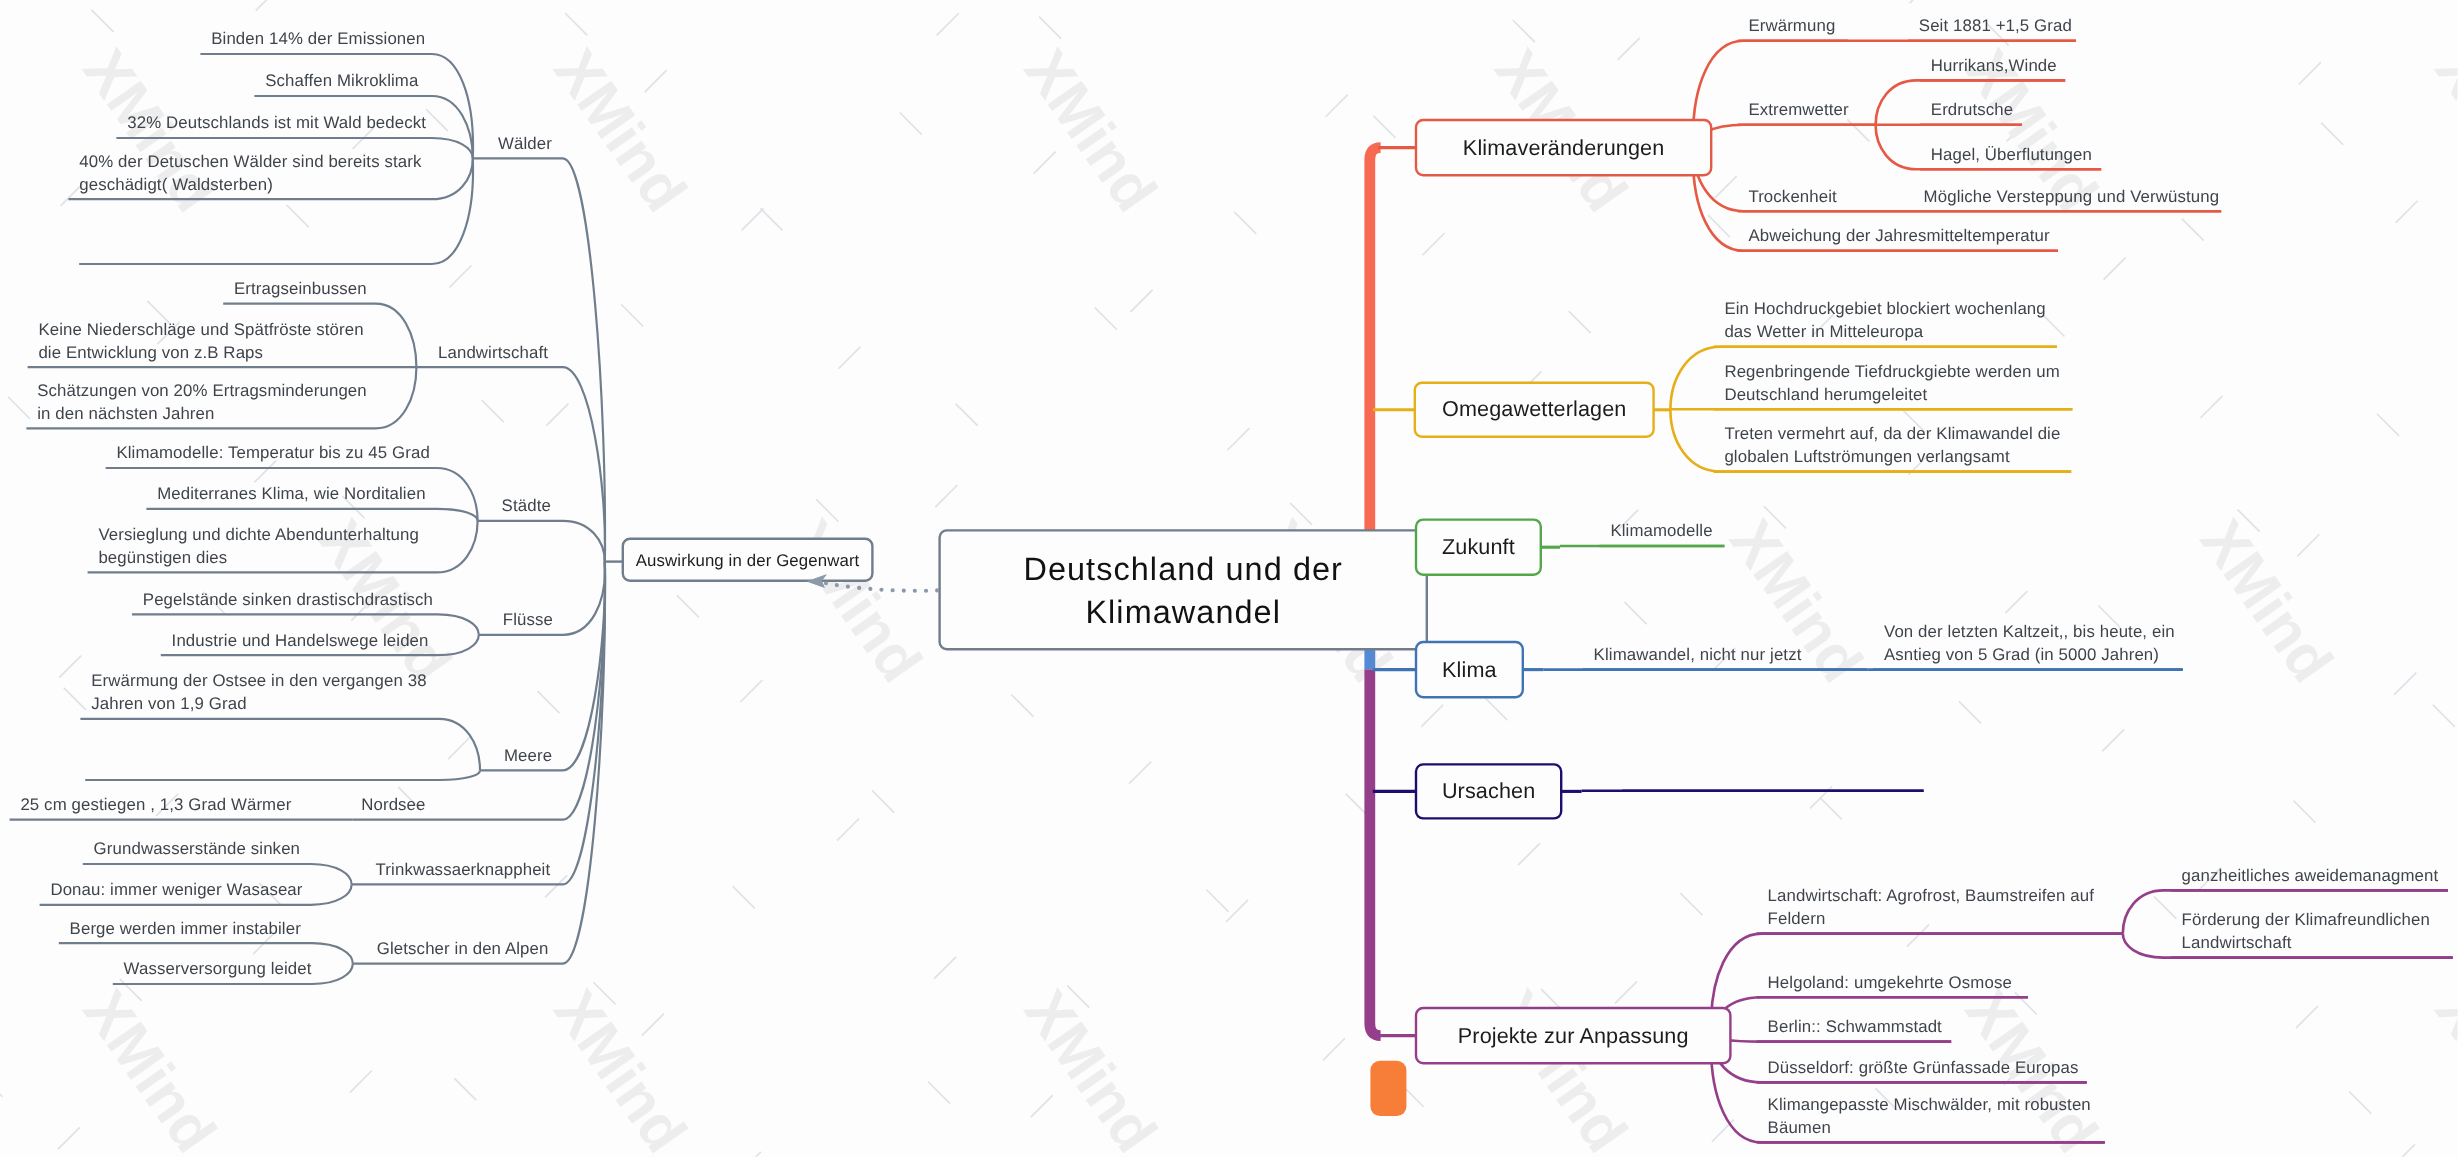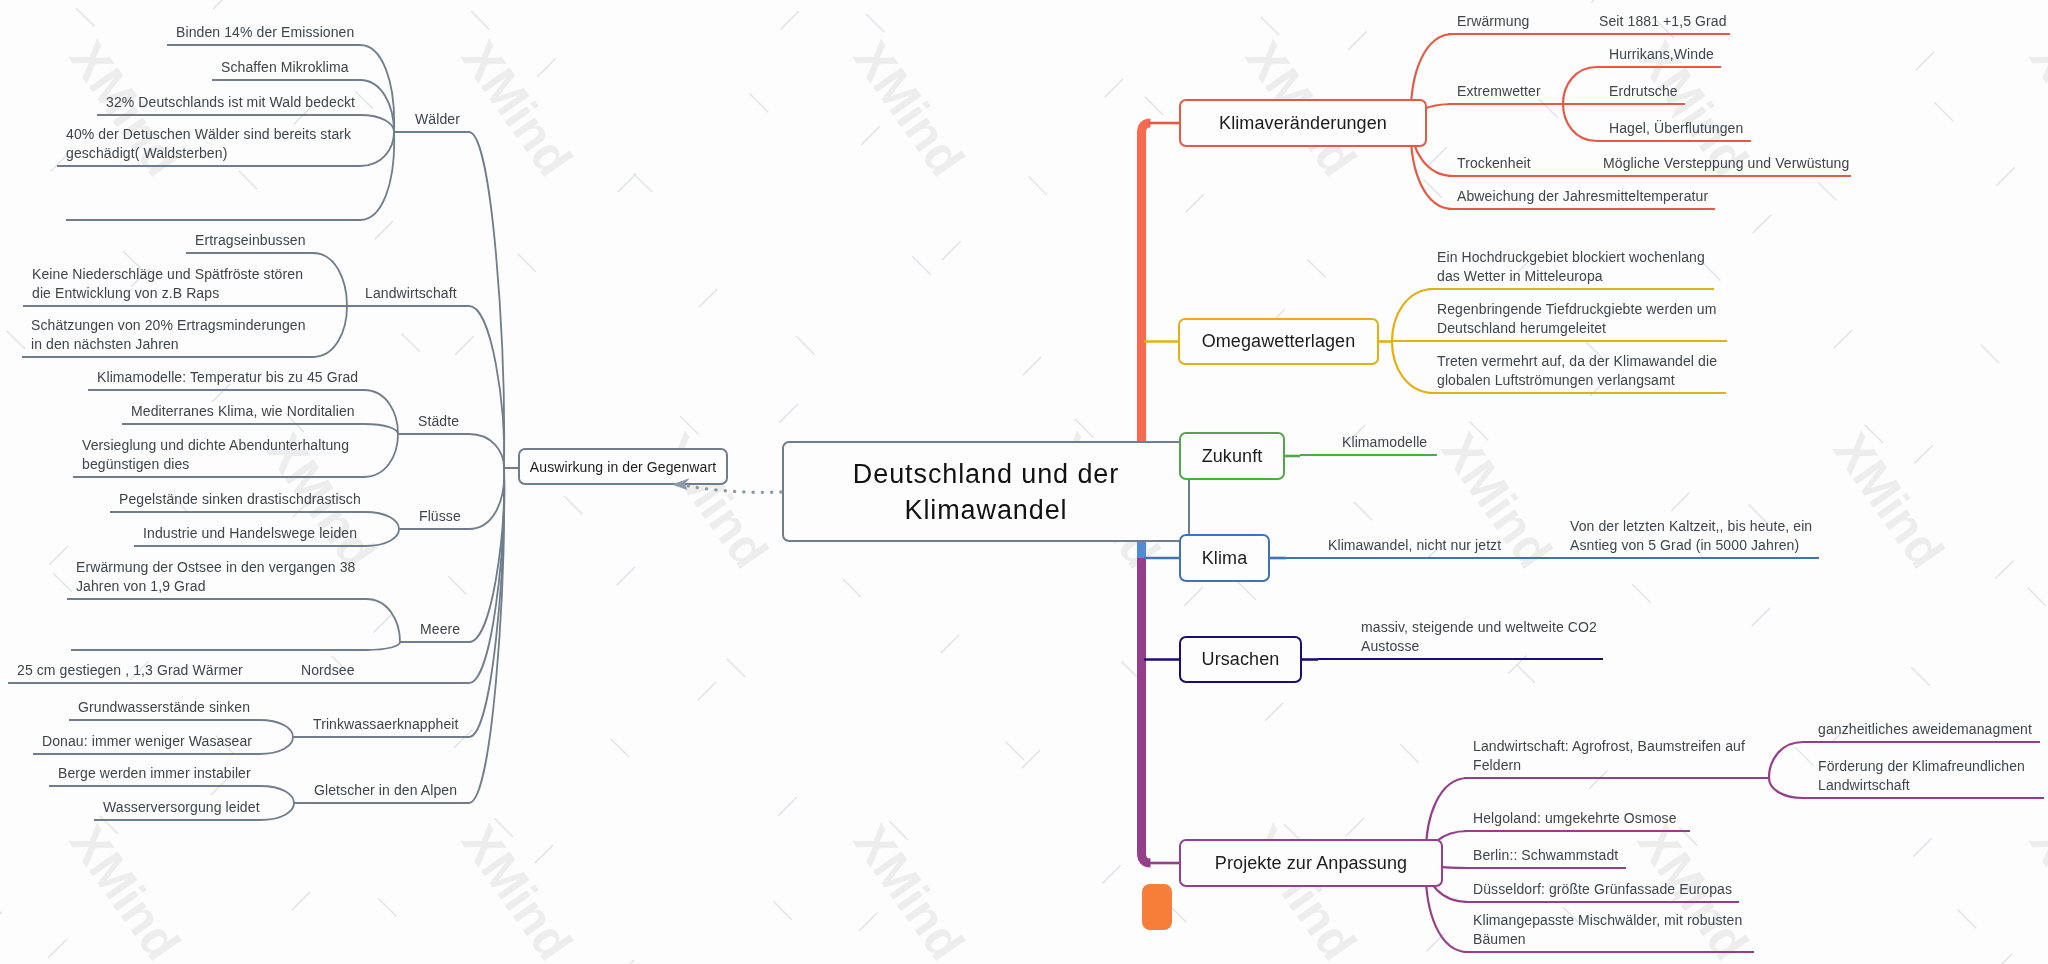--- a/index.html
+++ b/index.html
@@ -259,21 +259,20 @@
     </div>
     <div class="lbl" style="left: 1342px; line-height: 19.5px; top: 433px;"><span>Klimamodelle</span></div>
     <div class="boxnode" style="left: 1179px; top: 534px; width: 91px; height: 48px; border-color: rgb(63, 115, 180); border-radius: 7px;">
       <span>Klima</span>
     </div>
     <div class="lbl" style="left: 1328px; line-height: 19.5px; top: 536px;"><span>Klimawandel, nicht nur jetzt</span></div>
     <div class="lbl" style="left: 1570px; line-height: 19.5px; top: 516.5px;"><span>Von der letzten Kaltzeit,, bis heute, ein</span><br><span>Asntieg von 5 Grad (in 5000 Jahren)</span></div>
     <div class="boxnode" style="left: 1179px; top: 636px; width: 123px; height: 47px; border-color: rgb(28, 14, 110); border-radius: 7px;">
       <span>Ursachen</span>
     </div>
-    <div class="lbl" style="left: 1361px; line-height: 19.5px; top: 617.5px;"><span>massiv, steigende und weltweite CO2</span><br><span>Austosse</span></div>
     <div class="boxnode" style="left: 1179px; top: 839px; width: 264px; height: 48px; border-color: rgb(149, 63, 138); border-radius: 7px;">
       <span>Projekte zur Anpassung</span>
     </div>
     <div class="lbl" style="left: 1473px; line-height: 19.5px; top: 736.5px;"><span>Landwirtschaft: Agrofrost, Baumstreifen auf</span><br><span>Feldern</span></div>
     <div class="lbl" style="left: 1818px; line-height: 19.5px; top: 720px;"><span>ganzheitliches aweidemanagment</span></div>
     <div class="lbl" style="left: 1818px; line-height: 19.5px; top: 756.5px;"><span>Förderung der Klimafreundlichen</span><br><span>Landwirtschaft</span></div>
     <div class="lbl" style="left: 1473px; line-height: 19.5px; top: 809px;"><span>Helgoland: umgekehrte Osmose</span></div>
     <div class="lbl" style="left: 1473px; line-height: 19.5px; top: 846px;"><span>Berlin:: Schwammstadt</span></div>
     <div class="lbl" style="left: 1473px; line-height: 19.5px; top: 880px;"><span>Düsseldorf: größte Grünfassade Europas</span></div>
     <div class="lbl" style="left: 1473px; line-height: 19.5px; top: 910.5px;"><span>Klimangepasste Mischwälder, mit robusten</span><br><span>Bäumen</span></div>

